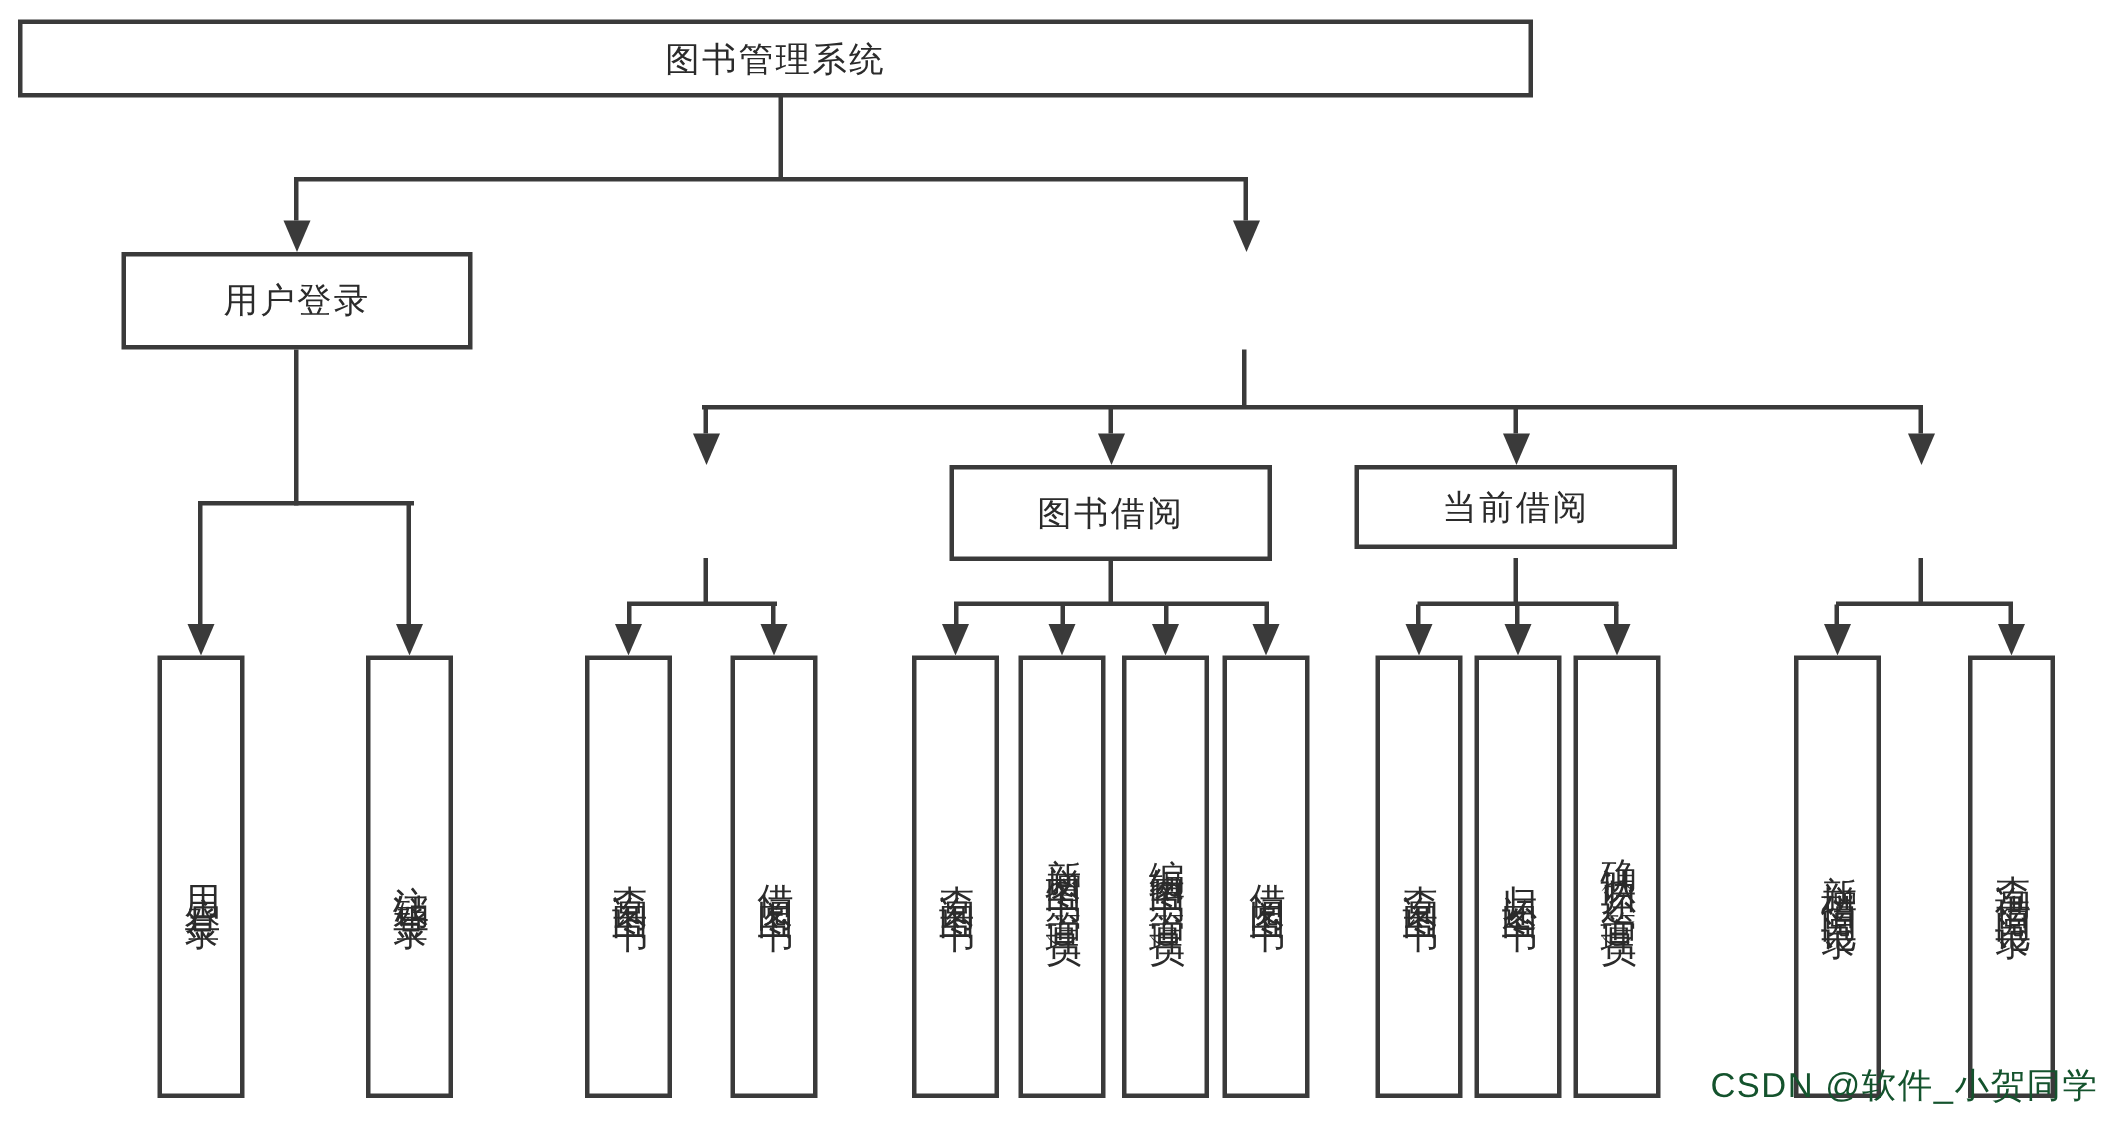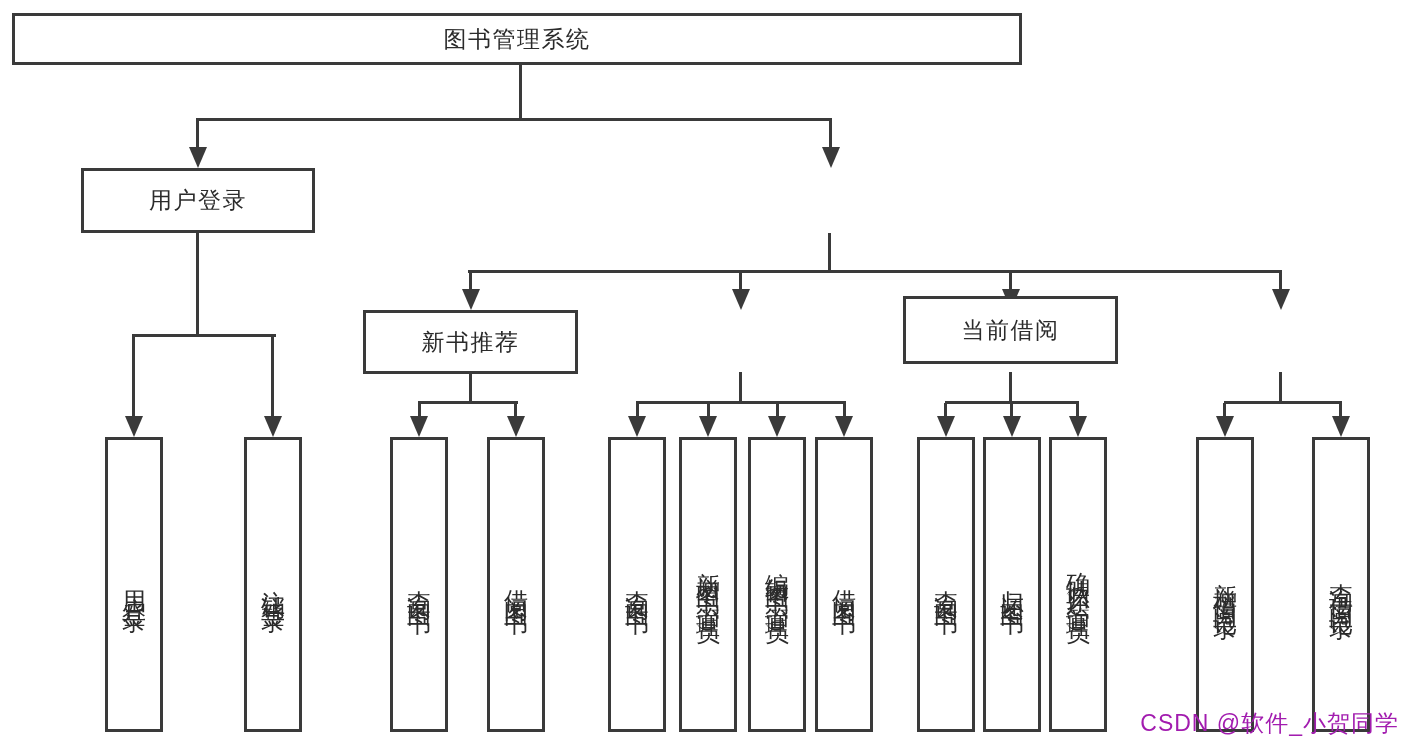--- a/index.html
+++ b/index.html
@@ -16,21 +16,21 @@
     writing-mode:vertical-rl;text-orientation:mixed;
     font-size:24px;line-height:1;letter-spacing:7px;color:#2b2b2b;
   }
   .ln{position:absolute;background:#3a3a3a;}
   .ar{
     position:absolute;width:0;height:0;
     border-left:9px solid transparent;border-right:9px solid transparent;
     border-top:21px solid #3a3a3a;
   }
   .watermark{
-    position:absolute;right:6px;bottom:8px;font-size:23px;color:#a21caf;
+    position:absolute;right:6px;bottom:8px;font-size:23px;color:#14532d;
     letter-spacing:1px;white-space:nowrap;
   }
 </style>
 </head>
 <body>
 
 <div id="canvas">
 
   <div class="box hlabel" style="left:12px;top:13px;width:1010px;height:52px">
     <span>图书管理系统</span>
@@ -58,24 +58,24 @@
   <div class="ln" style="left:468px;top:270px;width:814px;height:3px"></div>
   <div class="ln" style="left:469px;top:272px;width:3px;height:17px"></div>
   <div class="ar" style="left:462px;top:289px"></div>
   <div class="ln" style="left:739px;top:272px;width:3px;height:17px"></div>
   <div class="ar" style="left:732px;top:289px"></div>
   <div class="ln" style="left:1009px;top:272px;width:3px;height:17px"></div>
   <div class="ar" style="left:1002px;top:289px"></div>
   <div class="ln" style="left:1279px;top:272px;width:3px;height:17px"></div>
   <div class="ar" style="left:1272px;top:289px"></div>
 
-  <div class="box hlabel" style="left:363px;top:310px;width:215px;height:64px">
-    <span>新书推荐</span>
+  <div class="box hlabel" style="left:633px;top:310px;width:215px;height:64px">
+    <span>图书借阅</span>
   </div>
-  <div class="box hlabel" style="left:903px;top:296px;width:215px;height:68px">
+  <div class="box hlabel" style="left:903px;top:310px;width:215px;height:56px">
     <span>当前借阅</span>
   </div>
 
   <div class="ln" style="left:469px;top:372px;width:3px;height:31px"></div>
   <div class="ln" style="left:418px;top:401px;width:100px;height:3px"></div>
   <div class="ln" style="left:418px;top:403px;width:3px;height:13px"></div>
   <div class="ar" style="left:410px;top:416px"></div>
   <div class="ln" style="left:514px;top:403px;width:3px;height:13px"></div>
   <div class="ar" style="left:507px;top:416px"></div>
 

